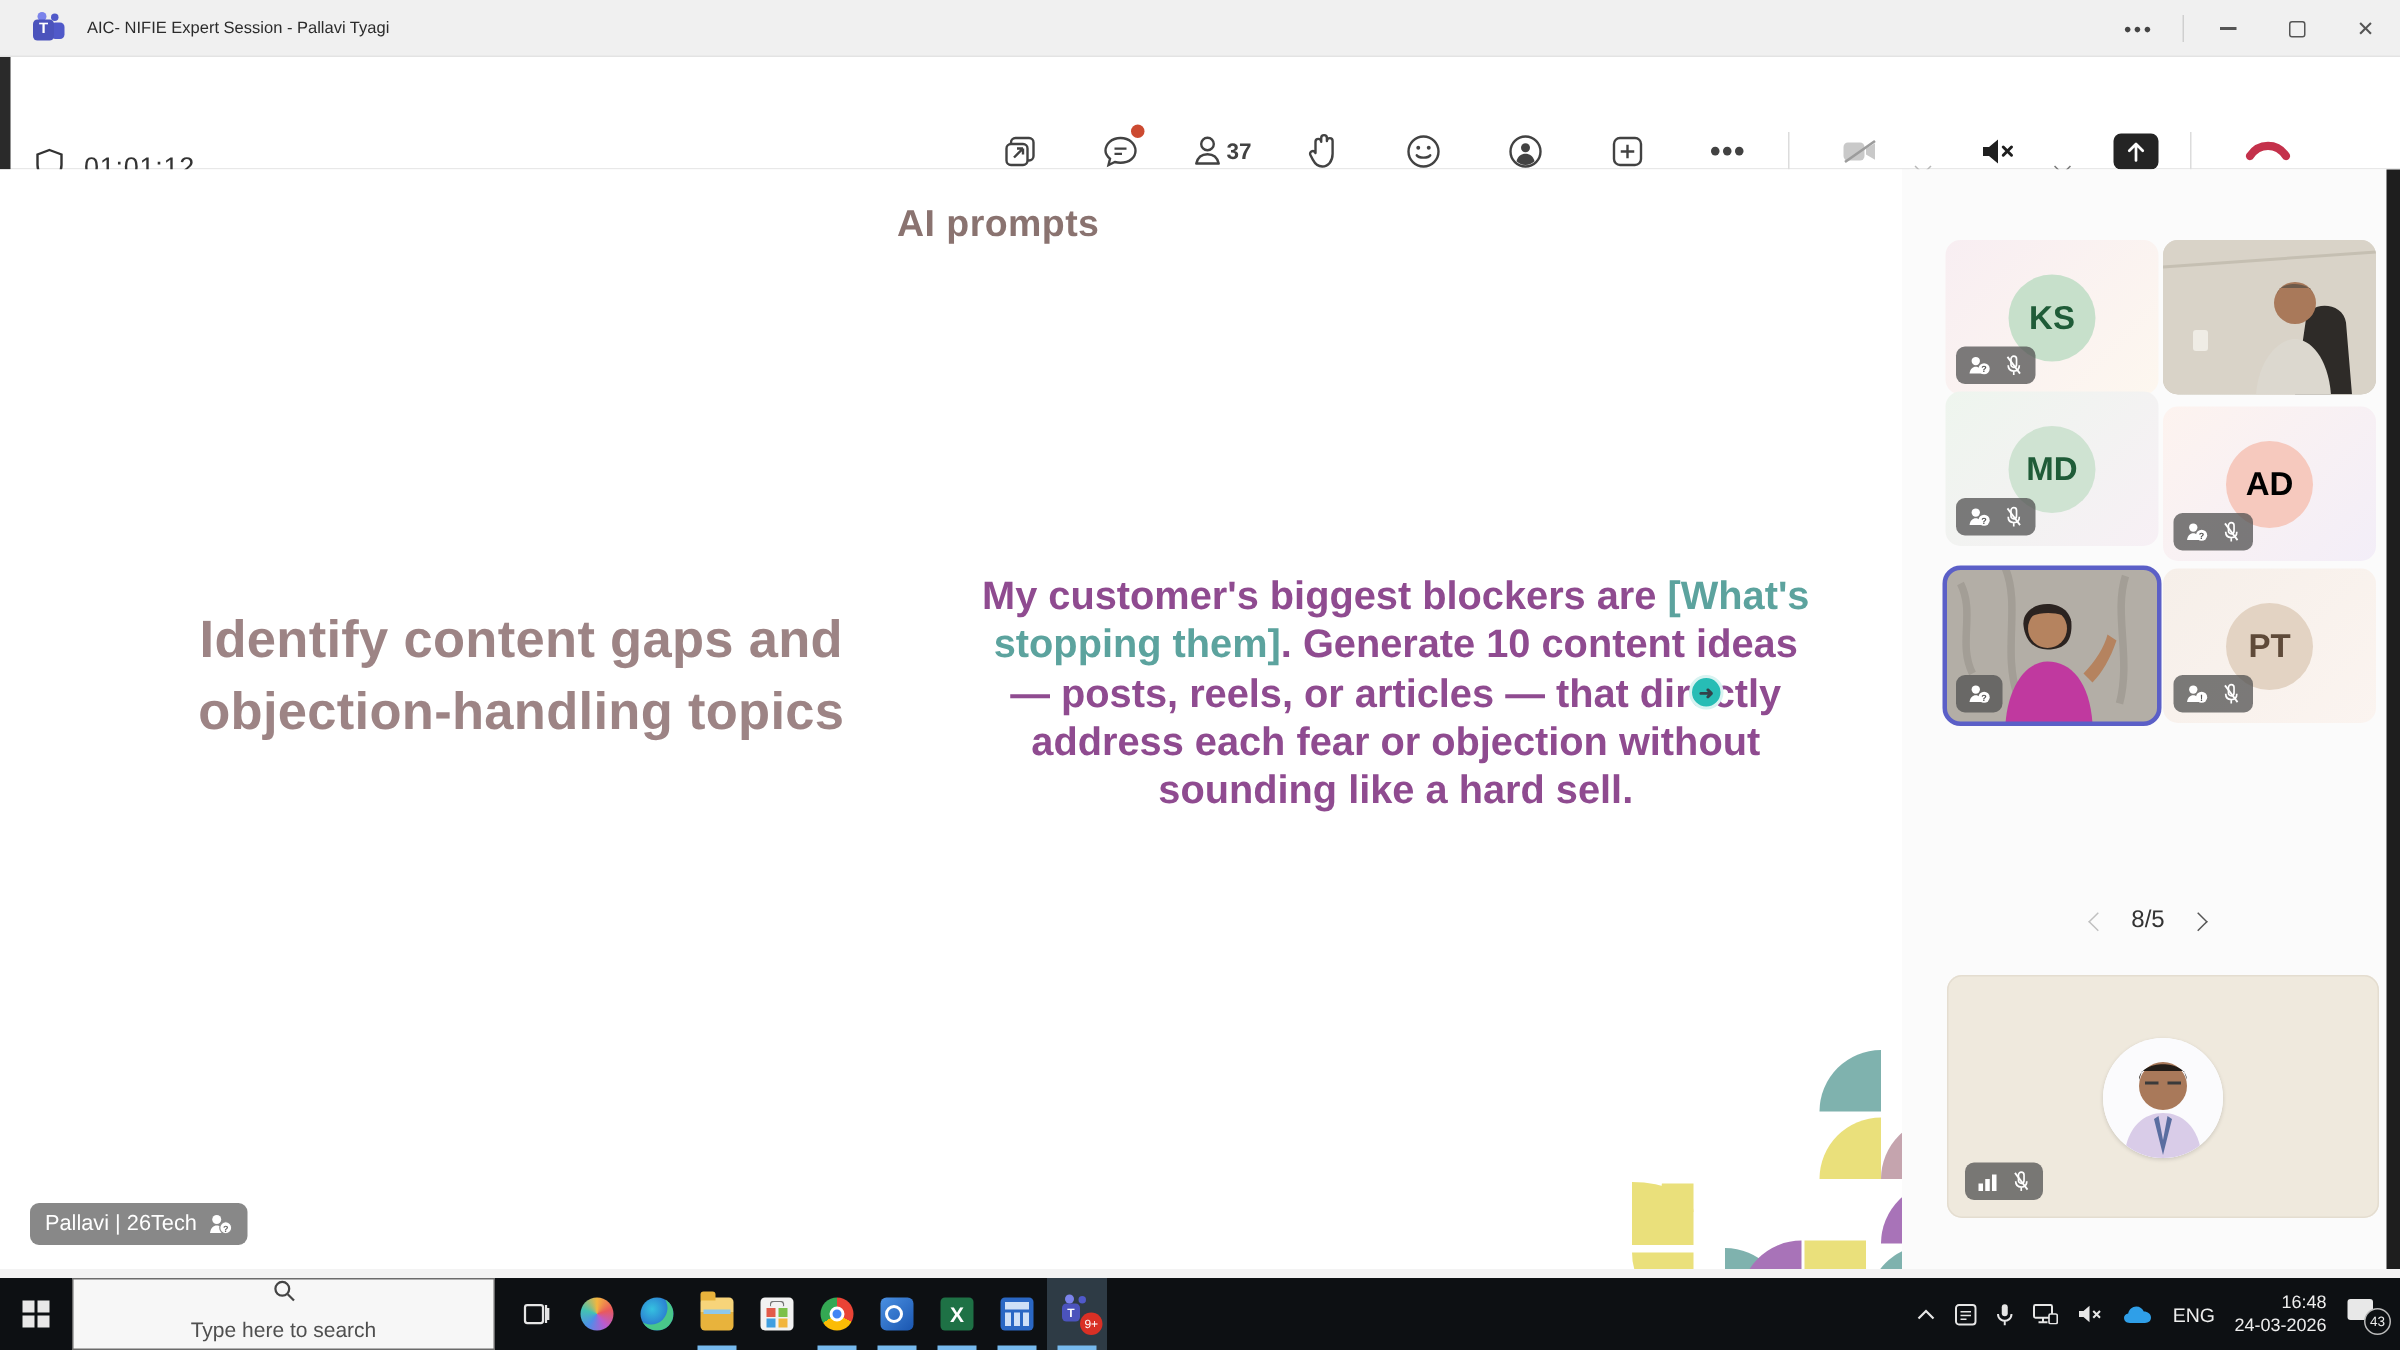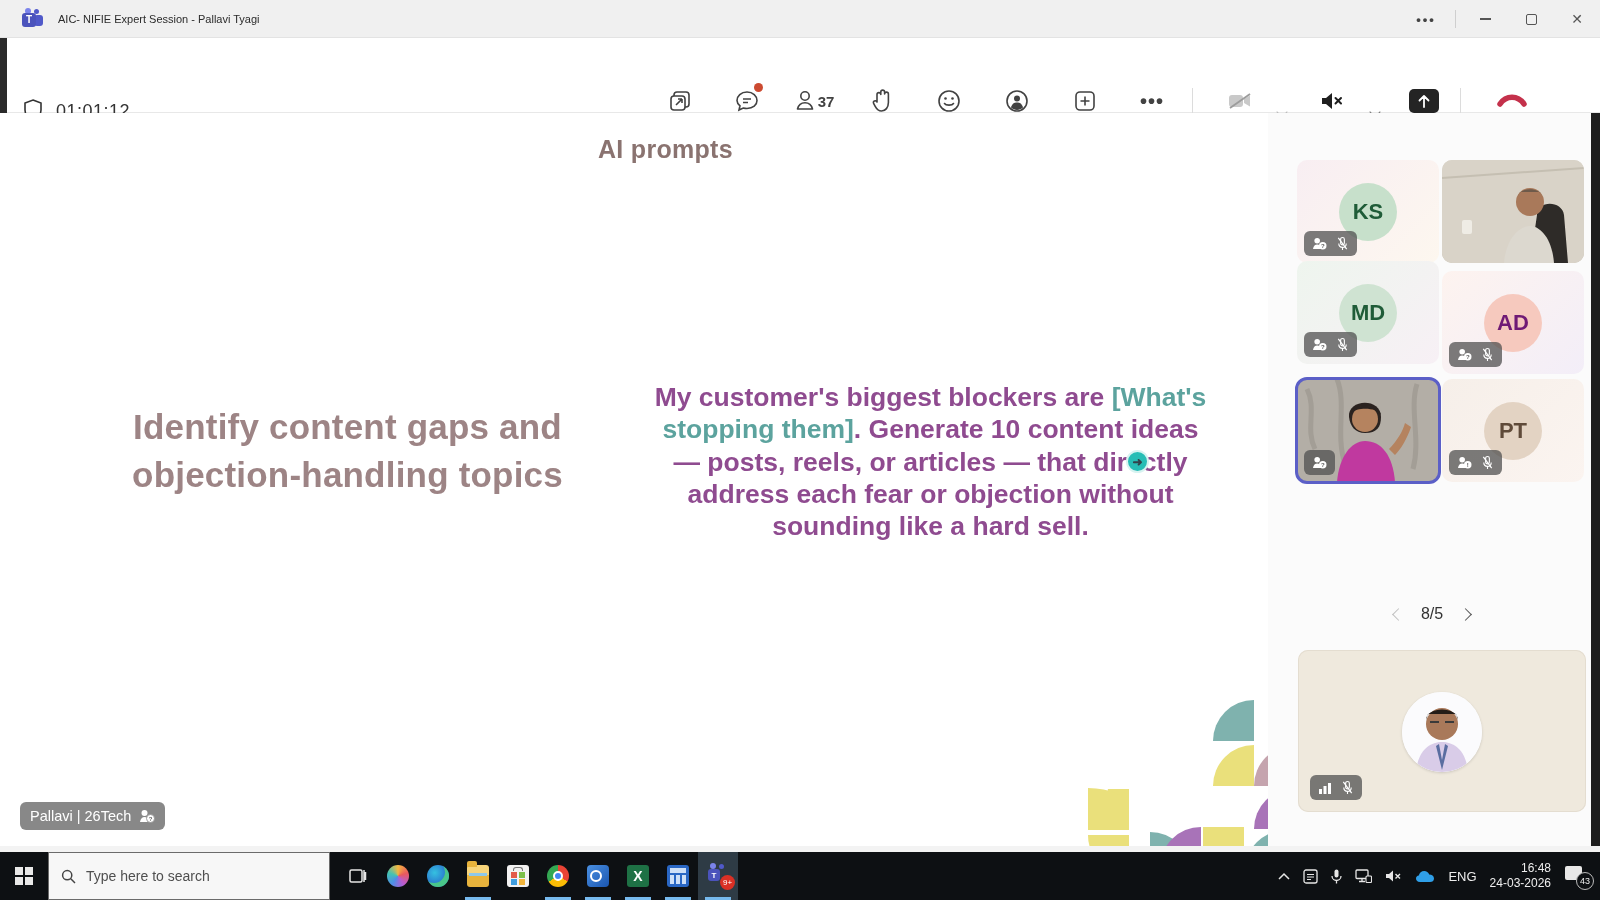--- a/index.html
+++ b/index.html
@@ -100,21 +100,21 @@
   .vid-woman { background:linear-gradient(135deg,#b8b3ac,#a9a49d 70%);}
 
   
   .winbottom { position:absolute; left:0; top:846px; width:1600px; height:6px; background:#f3f3f3;}
   .taskbar { position:absolute; left:0; top:852px; width:1600px; height:48px; background:#0d1013;
     display:flex; align-items:center;}
   .start { width:48px; height:48px; display:flex; align-items:center; justify-content:center;}
   .winlogo { display:grid; grid-template-columns:8px 8px; grid-template-rows:8px 8px; gap:1.5px;}
   .winlogo i { background:#e8e8e8; }
   .searchbox { width:282px; height:48px; background:#f7f7f7; border:1px solid #6b6b6b;
-    display:flex; align-items:center; gap:10px; padding:0 12px; }
+    display:flex; align-items:center; gap:10px; padding:0 12px;flex-direction:column; }
   .searchbox .ph { font-size:14px; color:#4f4f4f;}
   .tb-slot { width:40px; height:48px; display:flex; align-items:center; justify-content:center; position:relative;}
   .tb-slot.running::after { content:""; position:absolute; left:7px; bottom:0; width:26px; height:3px; background:#76b9ed;}
   .tb-slot.teams-slot { background:#2e3b45; }
   .appico { width:22px; height:22px; border-radius:4px; position:relative;}
   .tray { position:absolute; right:0; top:0; height:48px; display:flex; align-items:center; gap:13px; padding-right:10px;}
   .tray .ticon { color:#e6e6e6; font-size:13px; display:flex; align-items:center;}
   .tray .lang { color:#eee; font-size:13px;}
   .clockblk { text-align:right; color:#eee; font-size:12px; line-height:1.25;}
   .notif { position:relative; width:26px; height:20px;}
@@ -381,21 +381,21 @@
               <text x="11.5" y="12.2" font-size="6.5" text-anchor="middle" fill="#555" font-weight="bold">?</text>
             </svg>
           <svg width="13" height="15" viewBox="0 0 14 16">
               <rect x="5" y="1.5" width="4" height="8" rx="2" fill="none" stroke="#fff" stroke-width="1.2"></rect>
               <path d="M3 8 C3 11 5 12.2 7 12.2 C9 12.2 11 11 11 8 M7 12.2 V15" fill="none" stroke="#fff" stroke-width="1.2"></path>
               <path d="M2.5 2 L11.5 14" stroke="#fff" stroke-width="1.3"></path>
             </svg>
         </div>
       </div>
       <div class="tile" style="left:169px;top:158px;background:linear-gradient(135deg,#fdf3ef,#f3eef8)">
-        <span class="circ" style="background:#f6c9be;color:#701a75">AD</span>
+        <span class="circ" style="background:#f6c9be;color:#000000">AD</span>
         <div class="badge-pill">
           <svg width="15" height="13" viewBox="0 0 16 14">
               <circle cx="5.5" cy="4" r="3" fill="#fff"></circle>
               <path d="M1 13 C1.5 9.5 3.3 8 5.5 8 C7.7 8 9.5 9.5 10 13 Z" fill="#fff"></path>
               <circle cx="11.5" cy="9.5" r="4" fill="#fff"></circle>
               <text x="11.5" y="12.2" font-size="6.5" text-anchor="middle" fill="#555" font-weight="bold">?</text>
             </svg>
           <svg width="13" height="15" viewBox="0 0 14 16">
               <rect x="5" y="1.5" width="4" height="8" rx="2" fill="none" stroke="#fff" stroke-width="1.2"></rect>
               <path d="M3 8 C3 11 5 12.2 7 12.2 C9 12.2 11 11 11 8 M7 12.2 V15" fill="none" stroke="#fff" stroke-width="1.2"></path>

